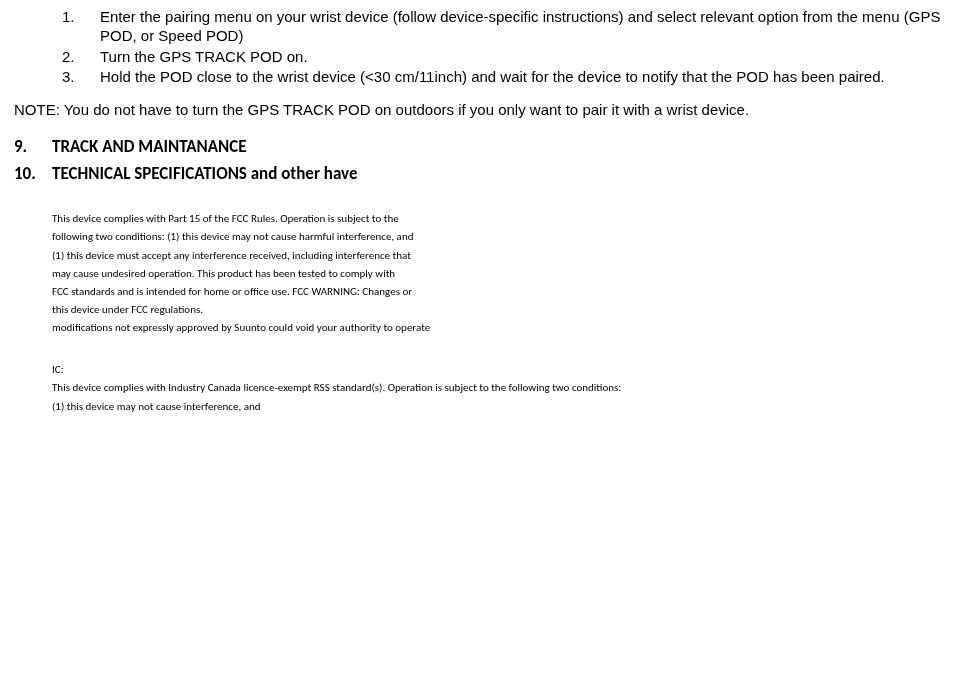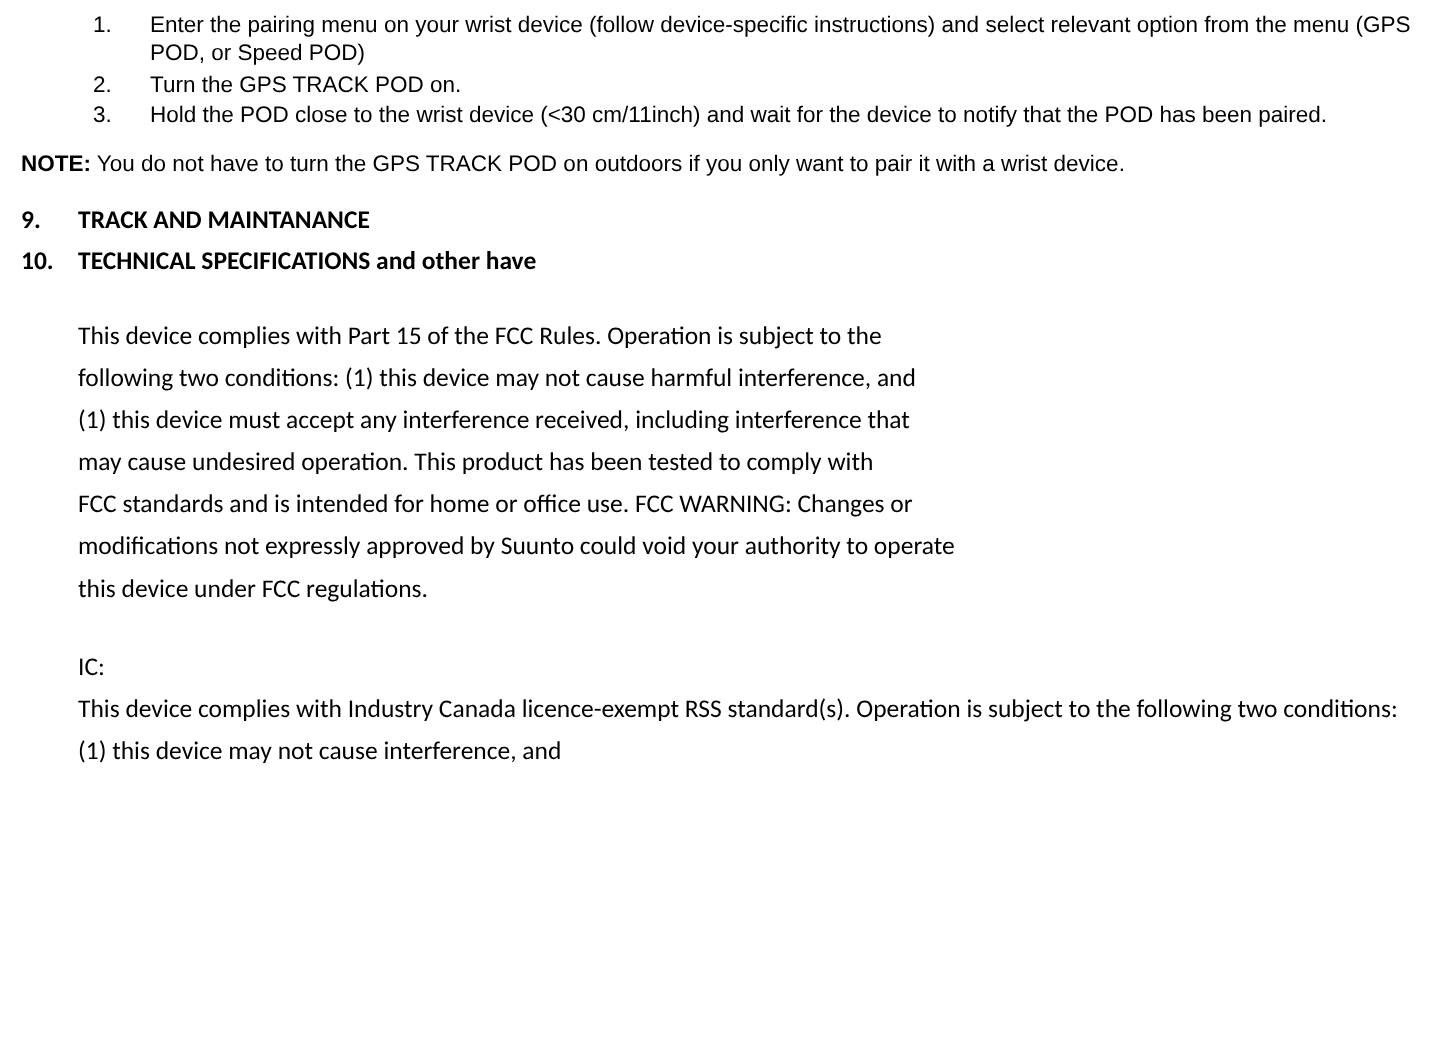--- a/index.html
+++ b/index.html
@@ -33,38 +33,38 @@
     }
     .ordered-list .content {
       flex: 1;
     }
     .note-line {
       font-family: Arial, sans-serif;
       font-size: 15px;
       margin-bottom: 16px;
     }
     .note-line .bold {
-      font-weight: bold;
+      font-weight: normal;
     }
     .heading-list {
       list-style: none;
       margin-bottom: 22px;
     }
     .heading-list li {
       display: flex;
       font-weight: bold;
       font-size: 17px;
       margin-bottom: 6px;
     }
     .heading-list .hnum {
       min-width: 38px;
     }
     .body-block {
       margin-left: 38px;
-      font-size: 17px;
+      font-size: 11px;
       margin-top: 26px;
     }
     .body-block p {
       line-height: 1.65;
     }
     .gap {
       height: 24px;
     }
   </style>
 </head>
@@ -99,19 +99,19 @@
     <span>TECHNICAL SPECIFICATIONS and other have</span>
   </li>
 </ol>
 
 <div class="body-block">
   <p>This device complies with Part 15 of the FCC Rules. Operation is subject to the</p>
   <p>following two conditions: (1) this device may not cause harmful interference, and</p>
   <p>(1) this device must accept any interference received, including interference that</p>
   <p>may cause undesired operation. This product has been tested to comply with</p>
   <p>FCC standards and is intended for home or office use. FCC WARNING: Changes or</p>
+  <p>this device under FCC regulations.</p>
   <p>modifications not expressly approved by Suunto could void your authority to operate</p>
-  <p>this device under FCC regulations.</p>
   <div class="gap"></div>
   <p>IC:</p>
   <p>This device complies with Industry Canada licence-exempt RSS standard(s). Operation is subject to the following two conditions:</p>
   <p>(1) this device may not cause interference, and</p>
 </div>
 
 </body></html>

